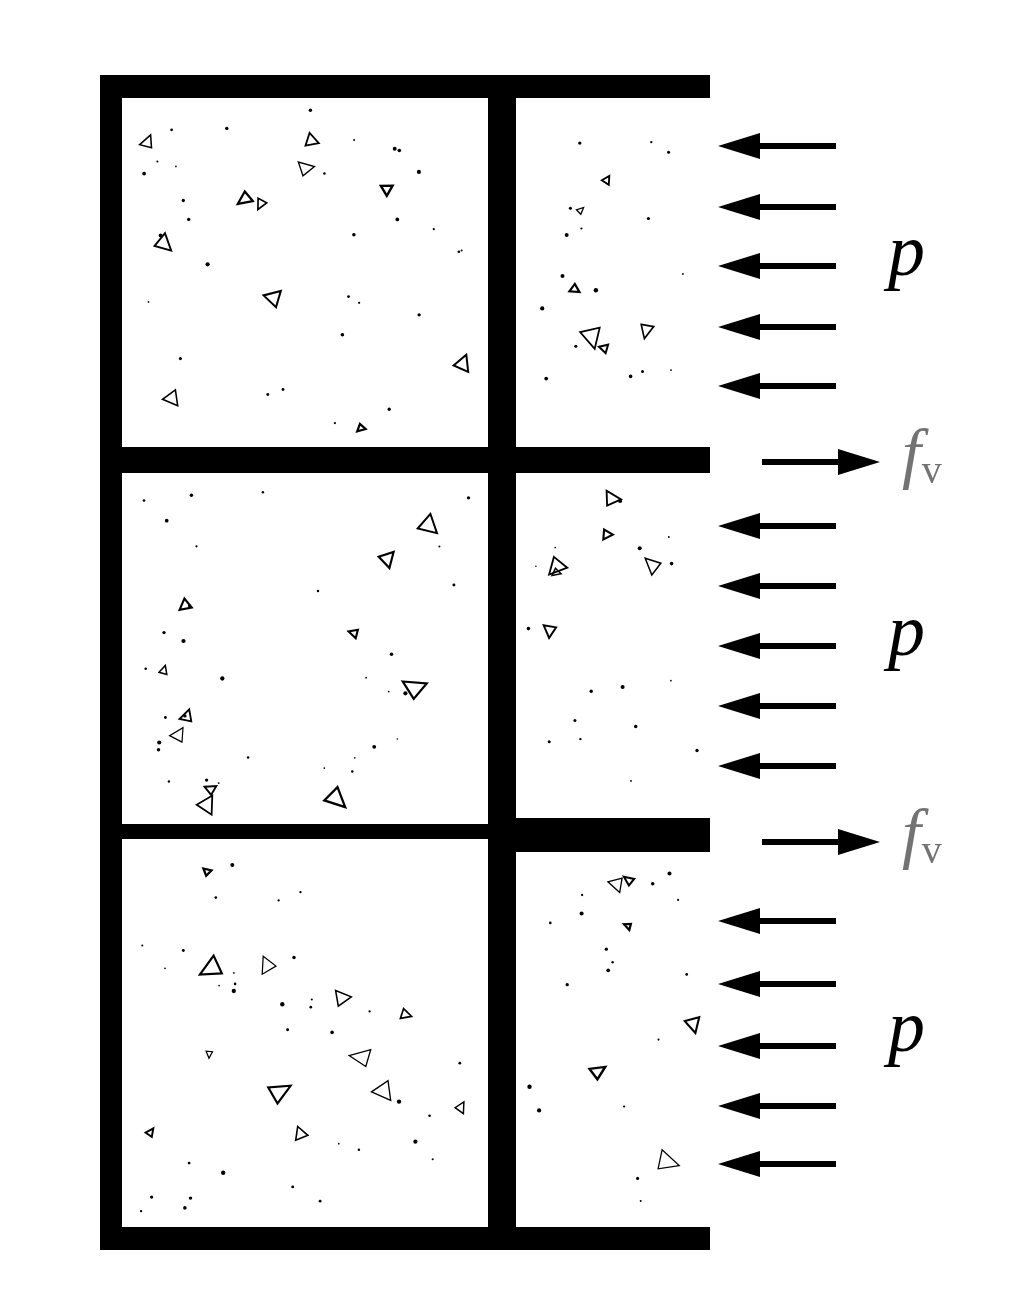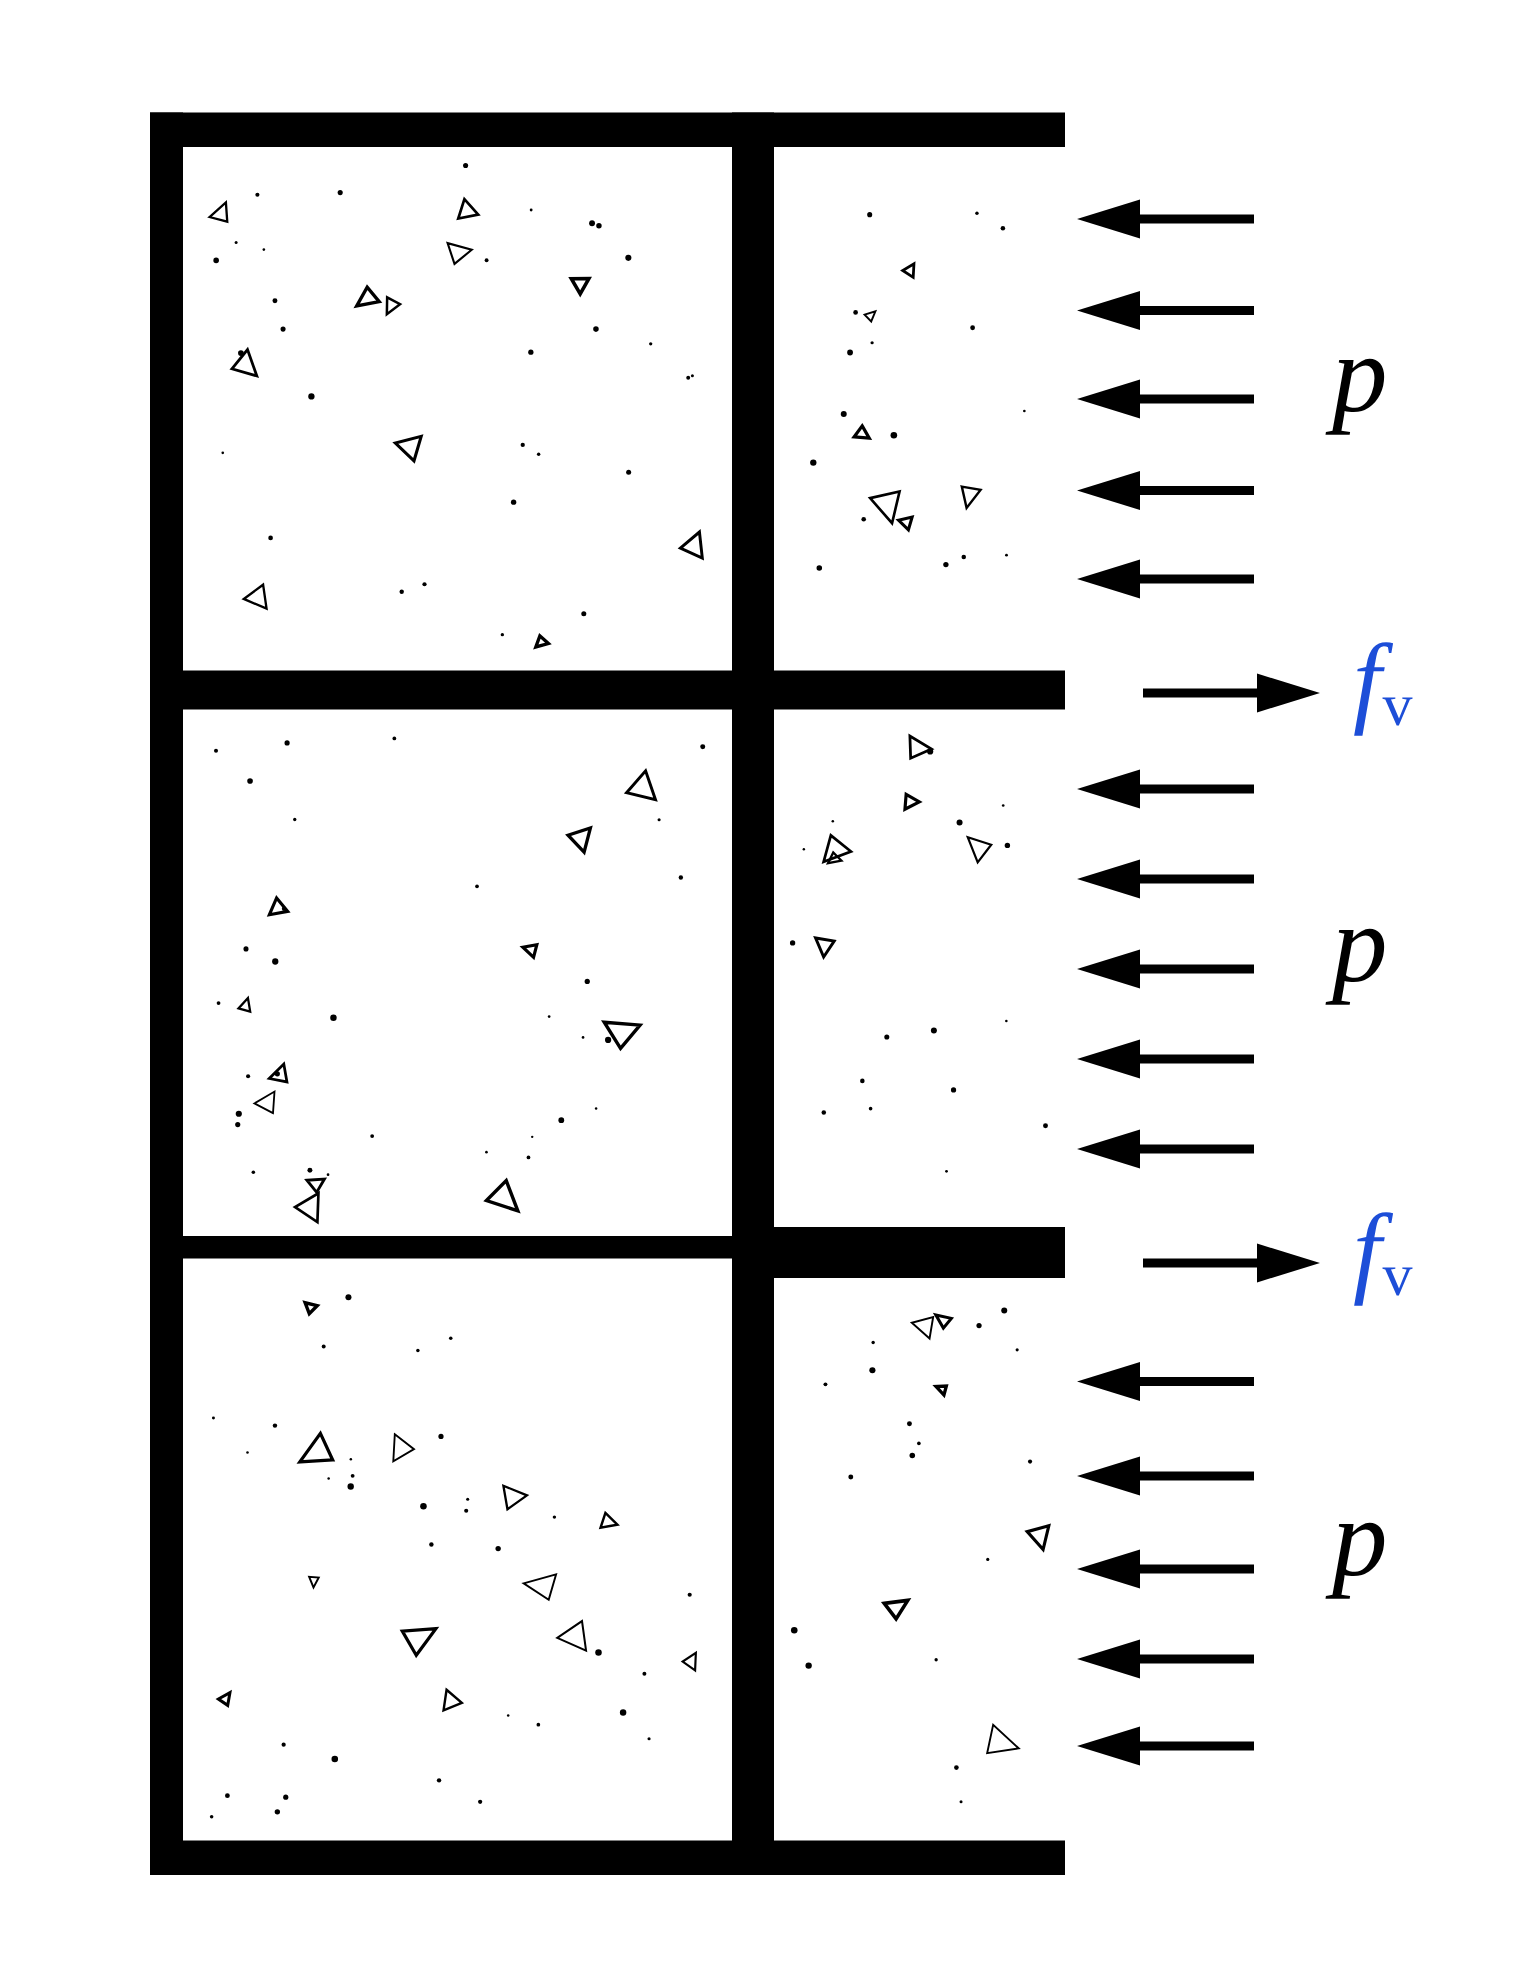--- a/index.html
+++ b/index.html
@@ -10,21 +10,21 @@
   .bar{position:absolute;background:#000000;}
   .panel{position:absolute;background:#ffffff;overflow:hidden;}
   .panel svg{position:absolute;left:0;top:0;}
   .arrow{position:absolute;}
   .plabel{
     position:absolute;font-style:italic;font-size:74px;line-height:1;
     transform:translateY(-77%);color:#000;white-space:nowrap;
   }
   .flabel{
     position:absolute;font-style:italic;font-size:68px;line-height:1;
-    transform:translateY(-63%);color:#1d4ed8;white-space:nowrap;
+    transform:translateY(-63%);color:#737373;white-space:nowrap;
   }
   .flabel sub{
     font-size:40px;font-style:normal;vertical-align:baseline;
     position:relative;top:0.18em;left:0.02em;
   }
 </style>
 </head>
 <body>
 
 <div id="canvas">

